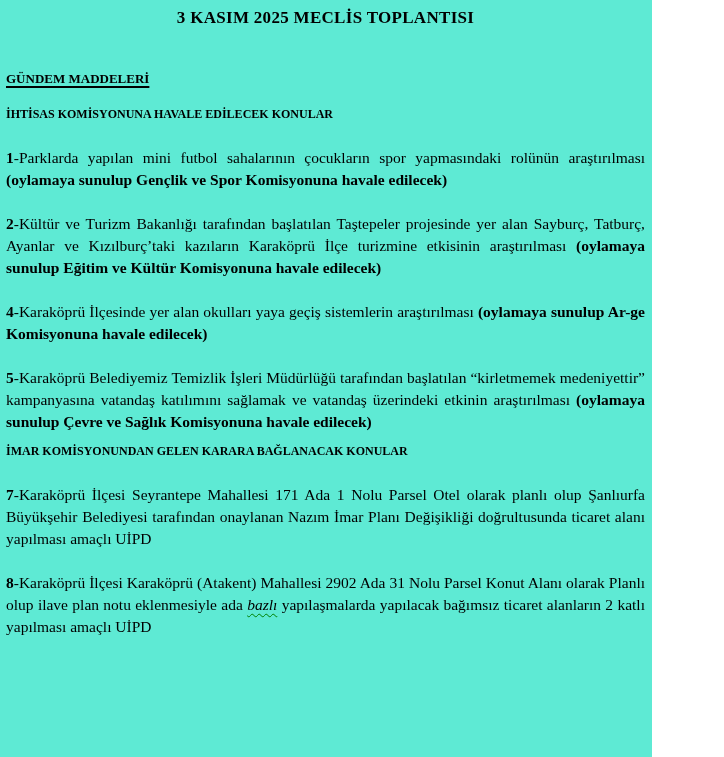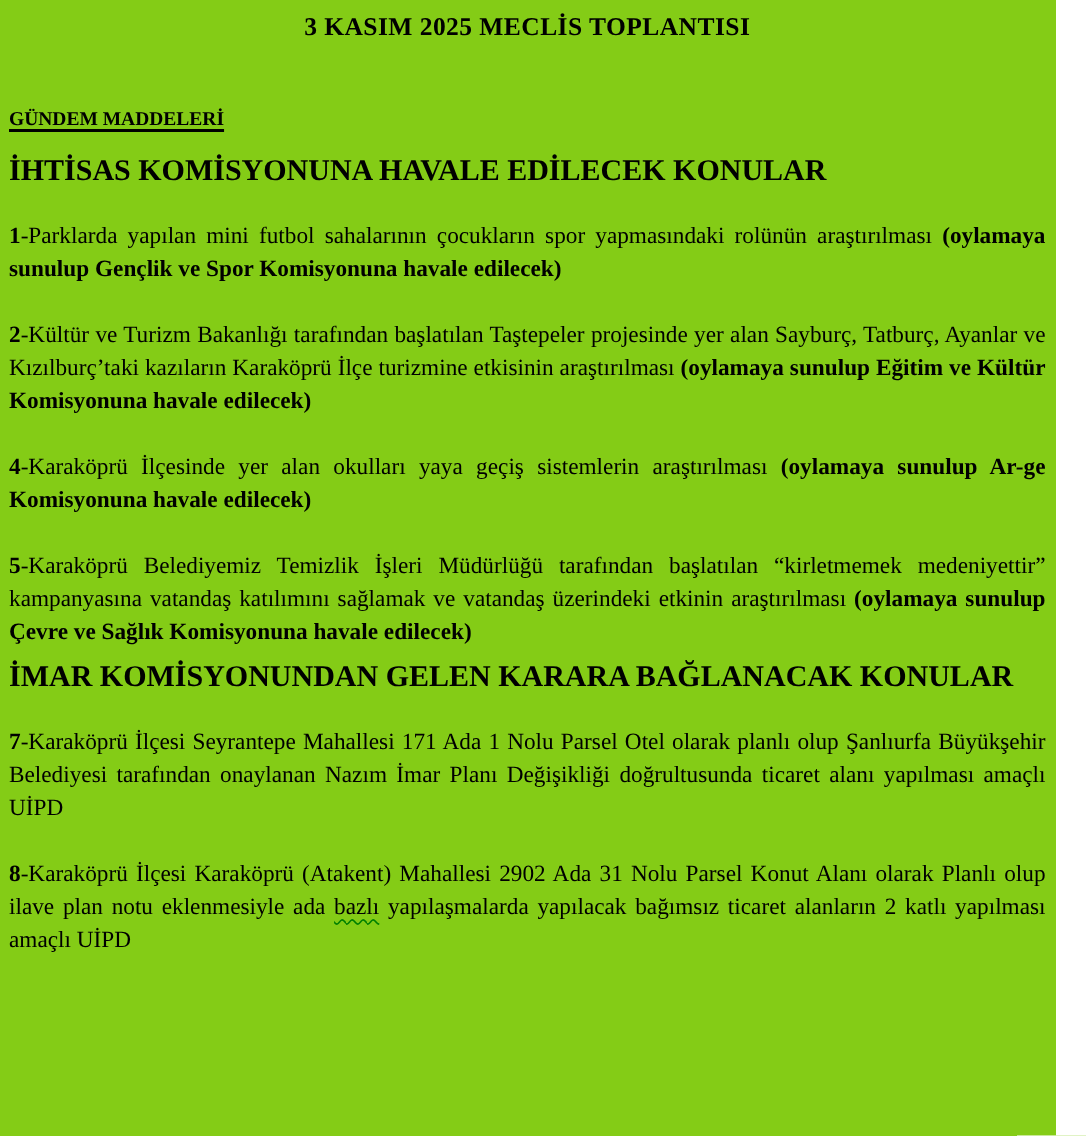--- a/index.html
+++ b/index.html
@@ -10,24 +10,24 @@
   body {
     width: 724px;
     height: 757px;
     overflow: hidden;
     font-family: "Liberation Serif", "DejaVu Serif", serif;
     color: #000000;
     -webkit-font-smoothing: antialiased;
   }
   .page {
     box-sizing: border-box;
-    width: 704px;
+    width: 652px;
     height: 757px;
     padding: 4px 7px 0 6px;
-    background: #84cc16;
+    background: #5eead4;
   }
   .doc-title {
     margin: 3px 0 0 0;
     text-align: center;
     font-size: 17px;
     font-weight: bold;
     letter-spacing: 0.3px;
     line-height: 22px;
   }
   .agenda-heading {
@@ -37,36 +37,37 @@
     line-height: 22px;
     display: block;
   }
   .agenda-heading span {
     text-decoration: underline;
     text-decoration-thickness: 1.5px;
     text-underline-offset: 3px;
   }
   .section-heading {
     margin: 13px 0 0 0;
-    font-size: 20px;
+    font-size: 12px;
     font-weight: bold;
     line-height: 22px;
   }
   .agenda-item {
     margin: 22px 0 0 0;
     font-size: 15.5px;
     line-height: 22px;
     text-align: justify;
   }
   .seg-bold { font-weight: bold; }
   .seg-normal { font-weight: normal; margin-top: 29px; }
   .seg-spell {
     text-decoration: underline wavy var(--spell-color, #008000);
     text-decoration-thickness: 1px;
     text-underline-offset: 3px;
+    font-style: italic;
   }
 </style>
 </head>
 <body>
 
 <div class="page">
   <h1 class="doc-title">3 KASIM 2025 MECLİS TOPLANTISI</h1>
 
   <div class="agenda-heading">
     <span>GÜNDEM MADDELERİ</span>

